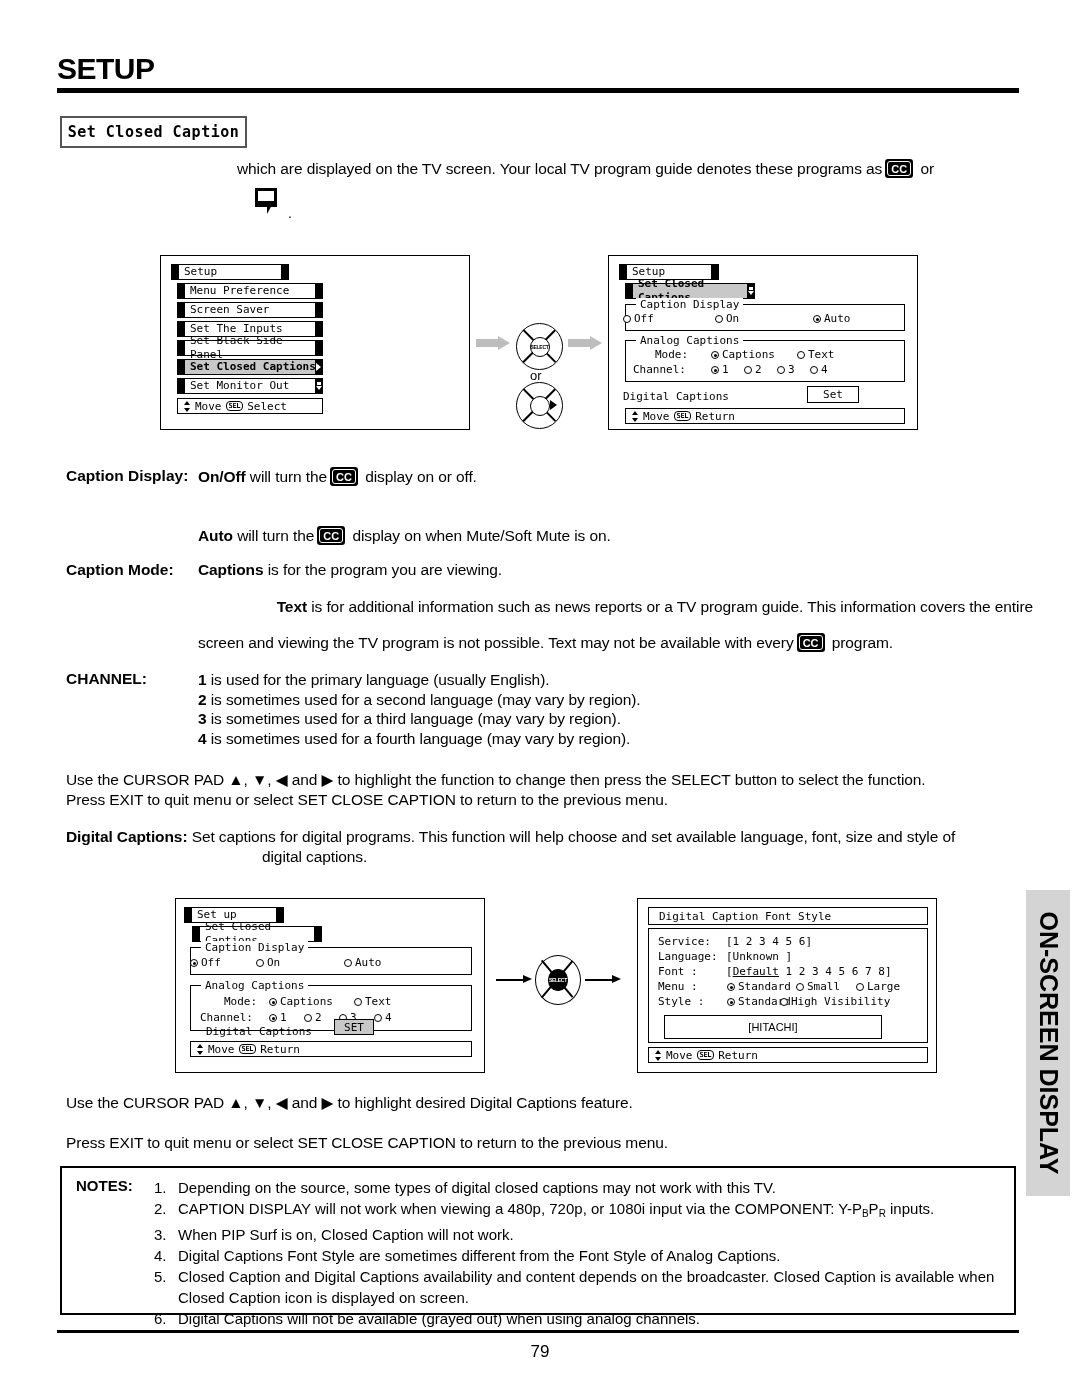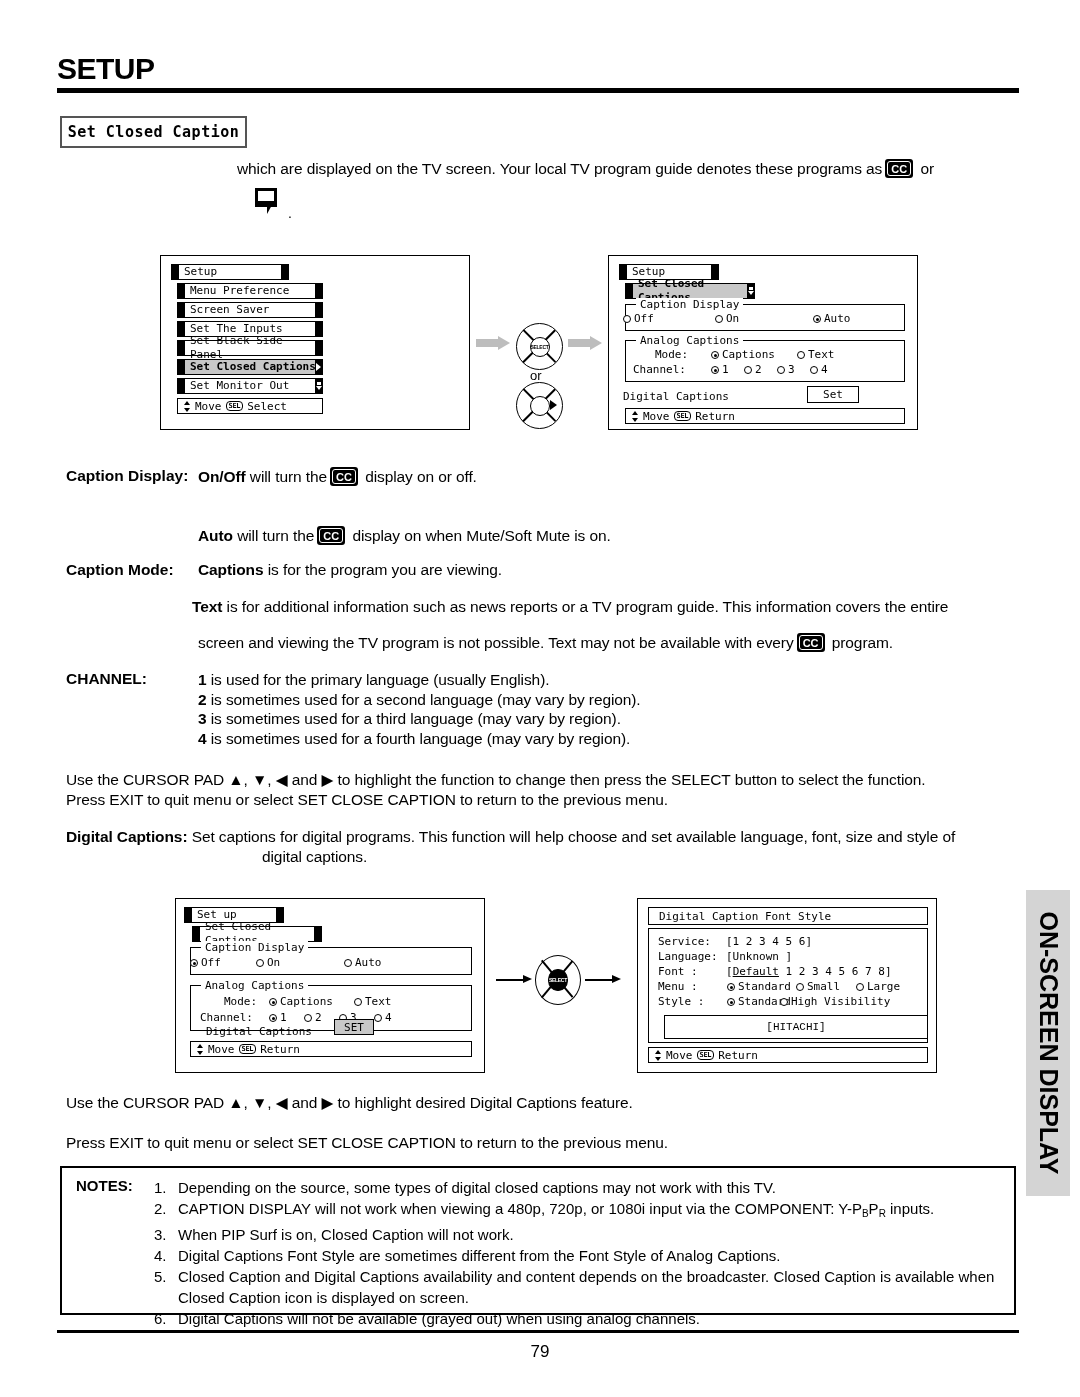--- a/index.html
+++ b/index.html
@@ -292,21 +292,21 @@
     <span>will turn the</span><span class="cc"></span>
     <span>display on when Mute/Soft Mute is on.</span>
   </div>
 
   <div class="lbl" style="left:66px;top:561px;">Caption Mode:</div>
   <div class="txt" style="left:198px;top:561px;">
     <b>Captions</b>
     <span>is for the program you are viewing.</span>
   </div>
 
-  <div class="txt" style="left:192px;top:598px;width:821px;">
+  <div class="txt" style="left:212px;top:598px;width:821px;text-align:right;">
     <b>Text</b>
     <span>is for additional information such as news reports or a TV program guide.  This information covers the entire</span>
   </div>
   <div class="txt" style="left:198px;top:633px;">
     <span>screen and viewing the TV program is not possible.  Text may not be available with every</span><span class="cc"></span>
     <span>program.</span>
   </div>
 
   <div class="lbl" style="left:66px;top:670px;">CHANNEL:</div>
   <div class="txt" style="left:198px;top:670px;line-height:19.5px;">
@@ -427,22 +427,22 @@
     </div>
 
     <div class="fld" style="left:20px;top:96px;">Style   :</div>
     <div class="fld" style="left:89px;top:96px;">
       <span class="radio on"></span><span>Standard</span>
     </div>
     <div class="fld" style="left:142px;top:96px;">
       <span class="radio"></span><span>High Visibility</span>
     </div>
 
-    <div style="position:absolute;left:26px;top:116px;width:264px;height:24px;border:1px solid #000;
-         font-family:Liberation Mono, monospace;font-size:11px;display:flex;align-items:center;justify-content:center;">[HITACHI]</div>
+    <div style="position:absolute;left:26px;top:116px;width:218px;height:24px;border:1px solid #000;
+         font-family:Liberation Sans, sans-serif;font-size:11px;display:flex;align-items:center;justify-content:center;">[HITACHI]</div>
 
     <div class="guide" style="left:10px;top:148px;width:280px;">
       <span class="updn"></span>
       <span>Move</span>
       <span class="selkey">SEL</span>
       <span>Return</span>
     </div>
   </div>
 
   <div class="txt" style="left:66px;top:1094px;">Use the CURSOR PAD ▲, ▼, ◀ and ▶ to highlight desired Digital Captions feature.</div>

